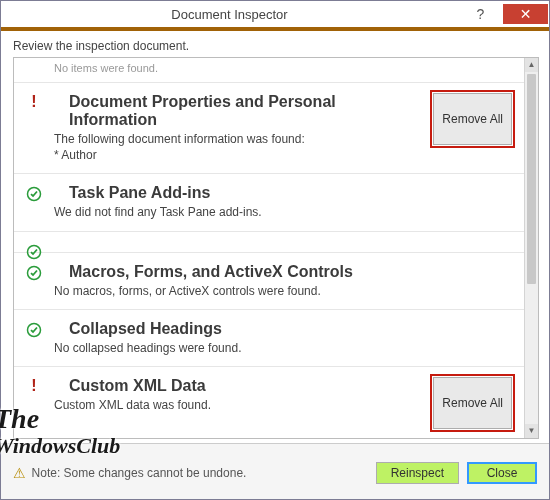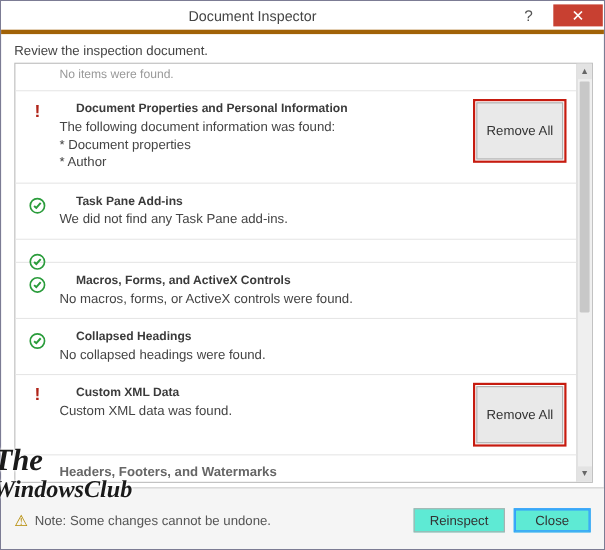--- a/index.html
+++ b/index.html
@@ -16,33 +16,33 @@
   .sb-btn { height: 14px; text-align: center; font-size: 8px; color: #666; background: #e3e3e3; line-height: 14px; cursor: pointer; }
   .sb-track { flex: 1; position: relative; }
   .sb-thumb { position: absolute; left: 2px; right: 2px; top: 2px; height: 210px; background: #c8c8c8; border-radius: 1px; }
   .section { padding: 10px 12px 10px 40px; border-bottom: 1px solid #e6e6e6; position: relative; display: flex; }
   .section:last-child { border-bottom: none; }
   .section .icon { position: absolute; left: 12px; top: 12px; width: 16px; height: 16px; }
   .icon-warn { color: #b02318; font-weight: bold; font-size: 16px; line-height: 14px; text-align: center; }
   .icon-ok { }
   .icon-ok svg { display: block; }
   .section-body { flex: 1; }
-  .section-title { font-weight: bold; color: #3b3b3b; margin-bottom: 2px; font-size: 11px; padding-left: 15px; }
+  .section-title { font-weight: bold; color: #3b3b3b; margin-bottom: 2px; font-size: 16px; padding-left: 15px; }
   .section-desc { color: #444; line-height: 1.35; }
   .section-list { color: #444; line-height: 1.35; }
   .section-action { margin-left: 8px; }
   .remove-btn { border: 1px solid #adadad; background: #e9e9e9; padding: 18px 8px; font-size: 12px; color: #333; cursor: pointer; outline: 2px solid #c61b0f; outline-offset: 1px; }
   .truncated-top { padding: 4px 8px 8px 40px; color: #999; border-bottom: 1px solid #e6e6e6; font-size: 11px; }
   .footer { border-top: 1px solid #ccc; padding: 8px 12px; display: flex; align-items: center; background: #f5f5f5; height: 58px; }
   .footer .warn { display: flex; align-items: center; gap: 6px; color: #555; flex: 1; font-size: 12px; }
   .footer .warn .wicon { color: #b58a00; font-size: 14px; }
   .watermark { position: absolute; left: -6px; bottom: 44px; font-family: Georgia, 'Times New Roman', serif; font-style: italic; font-weight: bold; font-size: 28px; color: #1a1a1a; text-shadow: 0 0 3px #fff, 0 0 3px #fff; pointer-events: none; line-height: 0.9; }
   .watermark .wm2 { font-size: 22px; }
   .footer-btns { display: flex; gap: 8px; }
-  .std-btn { border: 1px solid #adadad; background: #5eead4; padding: 3px 14px; font-size: 12px; color: #333; cursor: pointer; min-width: 70px; }
+  .std-btn { border: 1px solid #adadad; background: #bef264; padding: 3px 14px; font-size: 12px; color: #333; cursor: pointer; min-width: 70px; }
   .std-btn.focus { box-shadow: 0 0 0 1px #3399ff inset; border-color: #3399ff; }
   .cutoff { color: #666; padding: 8px 12px 0 40px; font-weight: bold; }
 </style>
 </head>
 <body>
 
 <div class="titlebar">
   <div class="title">Document Inspector</div>
   <div class="tb-btn tb-help">?</div>
   <div class="tb-btn tb-close">✕</div>
@@ -53,21 +53,20 @@
 <div class="scroll-wrap">
   <div class="content">
 
     <div class="truncated-top">No items were found.</div>
 
     <div class="section">
       <div class="icon icon-warn">!</div>
       <div class="section-body">
         <div class="section-title">Document Properties and Personal Information</div>
         <div class="section-desc">The following document information was found:</div>
-        <div class="section-list">* Document properties</div>
         <div class="section-list">* Author</div>
       </div>
       <div class="section-action">
         <button class="remove-btn">Remove All</button>
       </div>
     </div>
 
     <div class="section">
       <div class="icon icon-ok">
         <svg width="16" height="16" viewBox="0 0 16 16">

